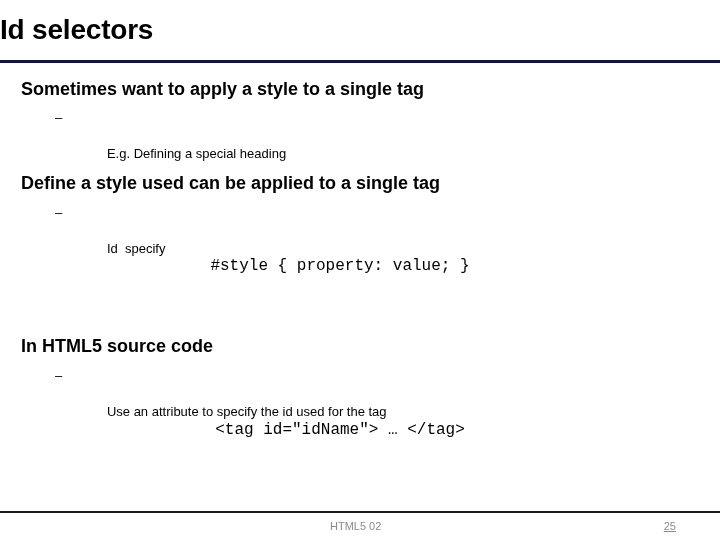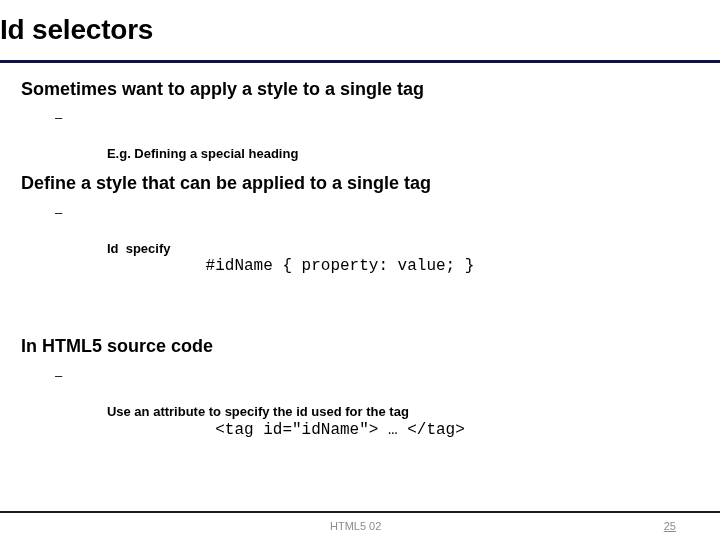--- a/index.html
+++ b/index.html
@@ -72,21 +72,20 @@
     white-space: pre;
   }
   .level2 .dash {
     position: absolute;
     left: 55px;
     top: 0;
   }
   .level2 .l2text {
     display: inline-block;
     padding-left: 23px;
-    font-weight: bold;
   }
 
   .code {
     font-family: "Liberation Mono", "DejaVu Sans Mono", monospace;
     font-size: 16px;
     color: #000000;
     text-align: center;
     width: 660px;
     margin: 0;
     padding-left: 10px;
@@ -149,29 +148,29 @@
 
     <div class="blk-1">
       <p class="level1">Sometimes want to apply a style to a single tag</p>
       <p class="level2">
         <span class="dash">–</span>
         <span class="l2text">E.g. Defining a special heading</span>
       </p>
     </div>
 
     <div class="blk-2">
-      <p class="level1">Define a style that can be applied to a single tag</p>
+      <p class="level1">Define a style used can be applied to a single tag</p>
       <p class="level2">
         <span class="dash">–</span>
         <span class="l2text">Id  specify</span>
       </p>
     </div>
 
     <div class="code-1">
-      <p class="code">#idName { property: value; }</p>
+      <p class="code">#style { property: value; }</p>
     </div>
 
     <div class="blk-3">
       <p class="level1">In HTML5 source code</p>
       <p class="level2">
         <span class="dash">–</span>
         <span class="l2text">Use an attribute to specify the id used for the tag</span>
       </p>
     </div>
 

